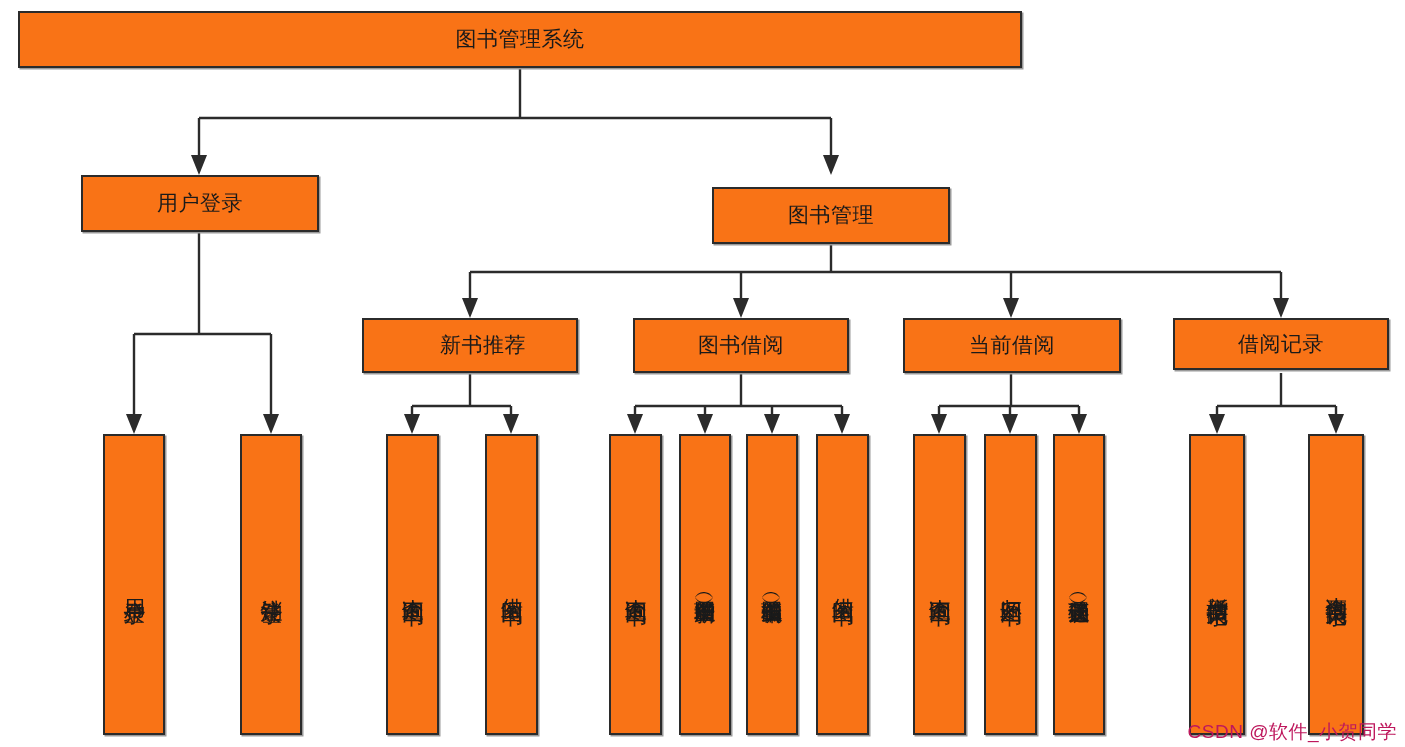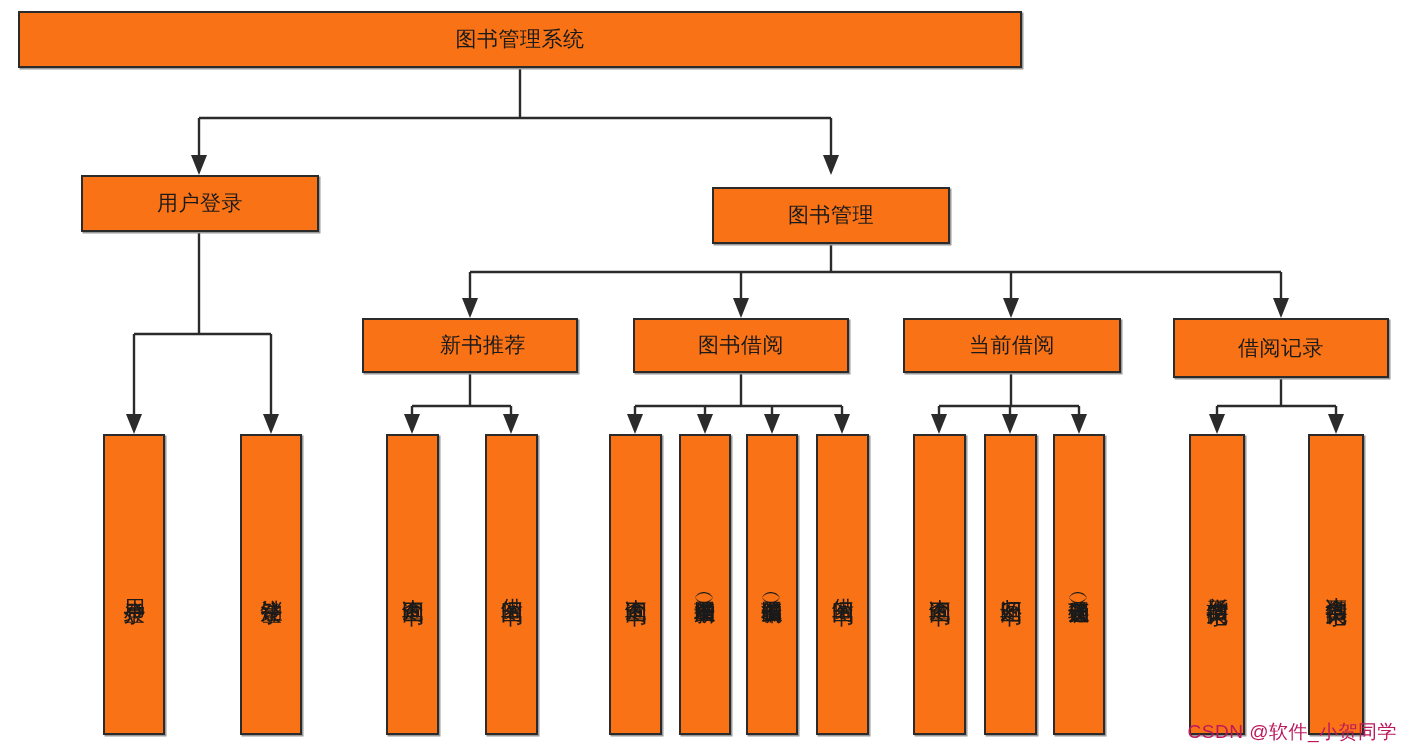--- a/index.html
+++ b/index.html
@@ -174,21 +174,21 @@
 
   <div class="node horizontal" id="l3-0" style="left: 362px; top: 318px; width: 216px; height: 55px; padding-left: 26px;">
     <span class="node-label">新书推荐</span>
   </div>
   <div class="node horizontal" id="l3-1" style="left: 633px; top: 318px; width: 216px; height: 55px;">
     <span class="node-label">图书借阅</span>
   </div>
   <div class="node horizontal" id="l3-2" style="left: 903px; top: 318px; width: 218px; height: 55px;">
     <span class="node-label">当前借阅</span>
   </div>
-  <div class="node horizontal" id="l3-3" style="left: 1173px; top: 318px; width: 216px; height: 60px;">
+  <div class="node horizontal" id="l3-3" style="left: 1173px; top: 318px; width: 216px; height: 52px;">
     <span class="node-label">借阅记录</span>
   </div>
 
   <div class="node vertical" id="leaf-0" style="left: 103px; top: 434px; width: 62px; height: 301px;">
     <span class="node-label">用户登录</span>
   </div>
   <div class="node vertical" id="leaf-1" style="left: 240px; top: 434px; width: 62px; height: 301px;">
     <span class="node-label">注销登录</span>
   </div>
   <div class="node vertical" id="leaf-2" style="left: 386px; top: 434px; width: 53px; height: 301px;">

